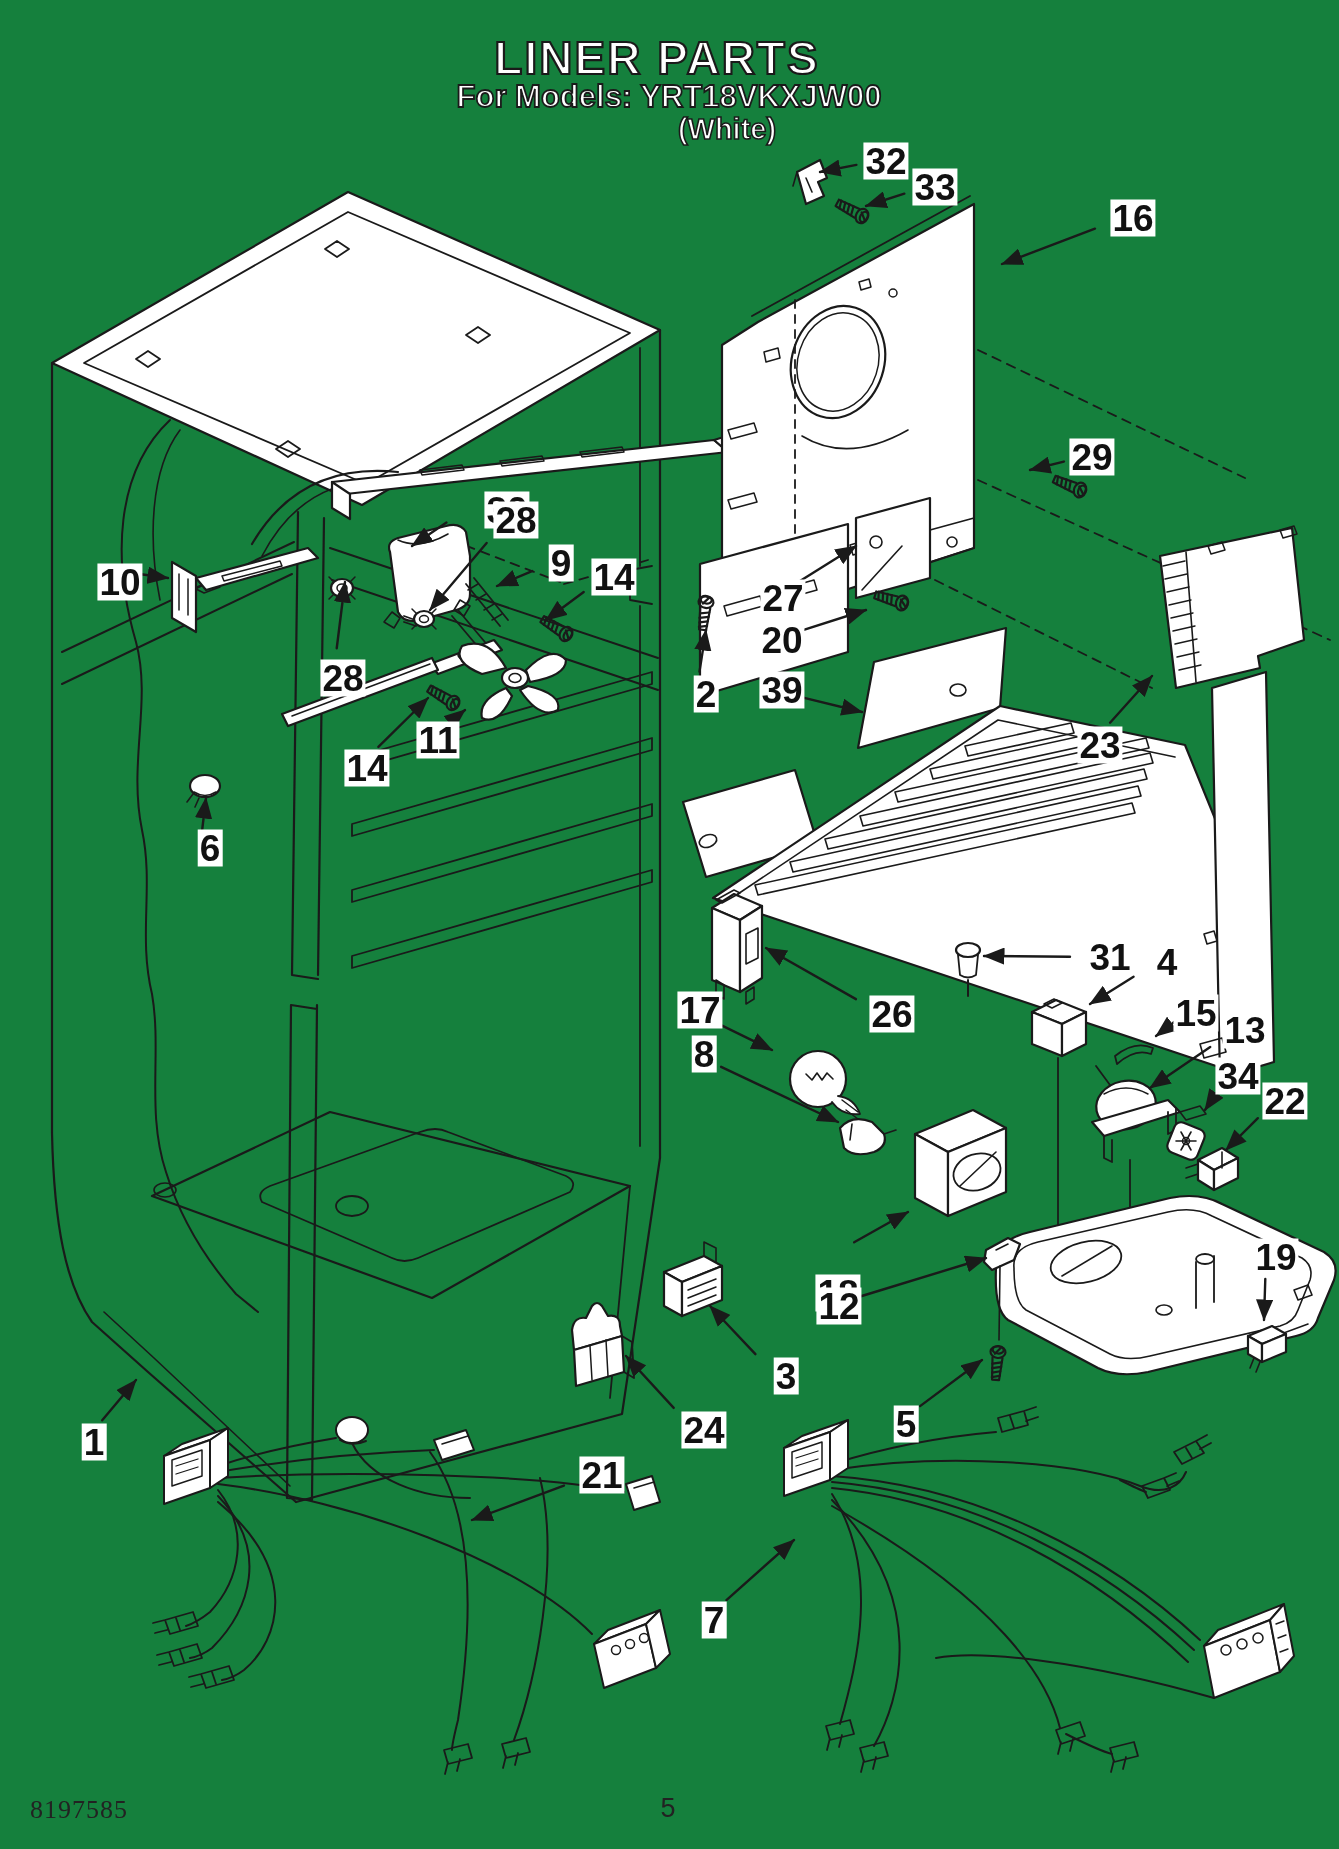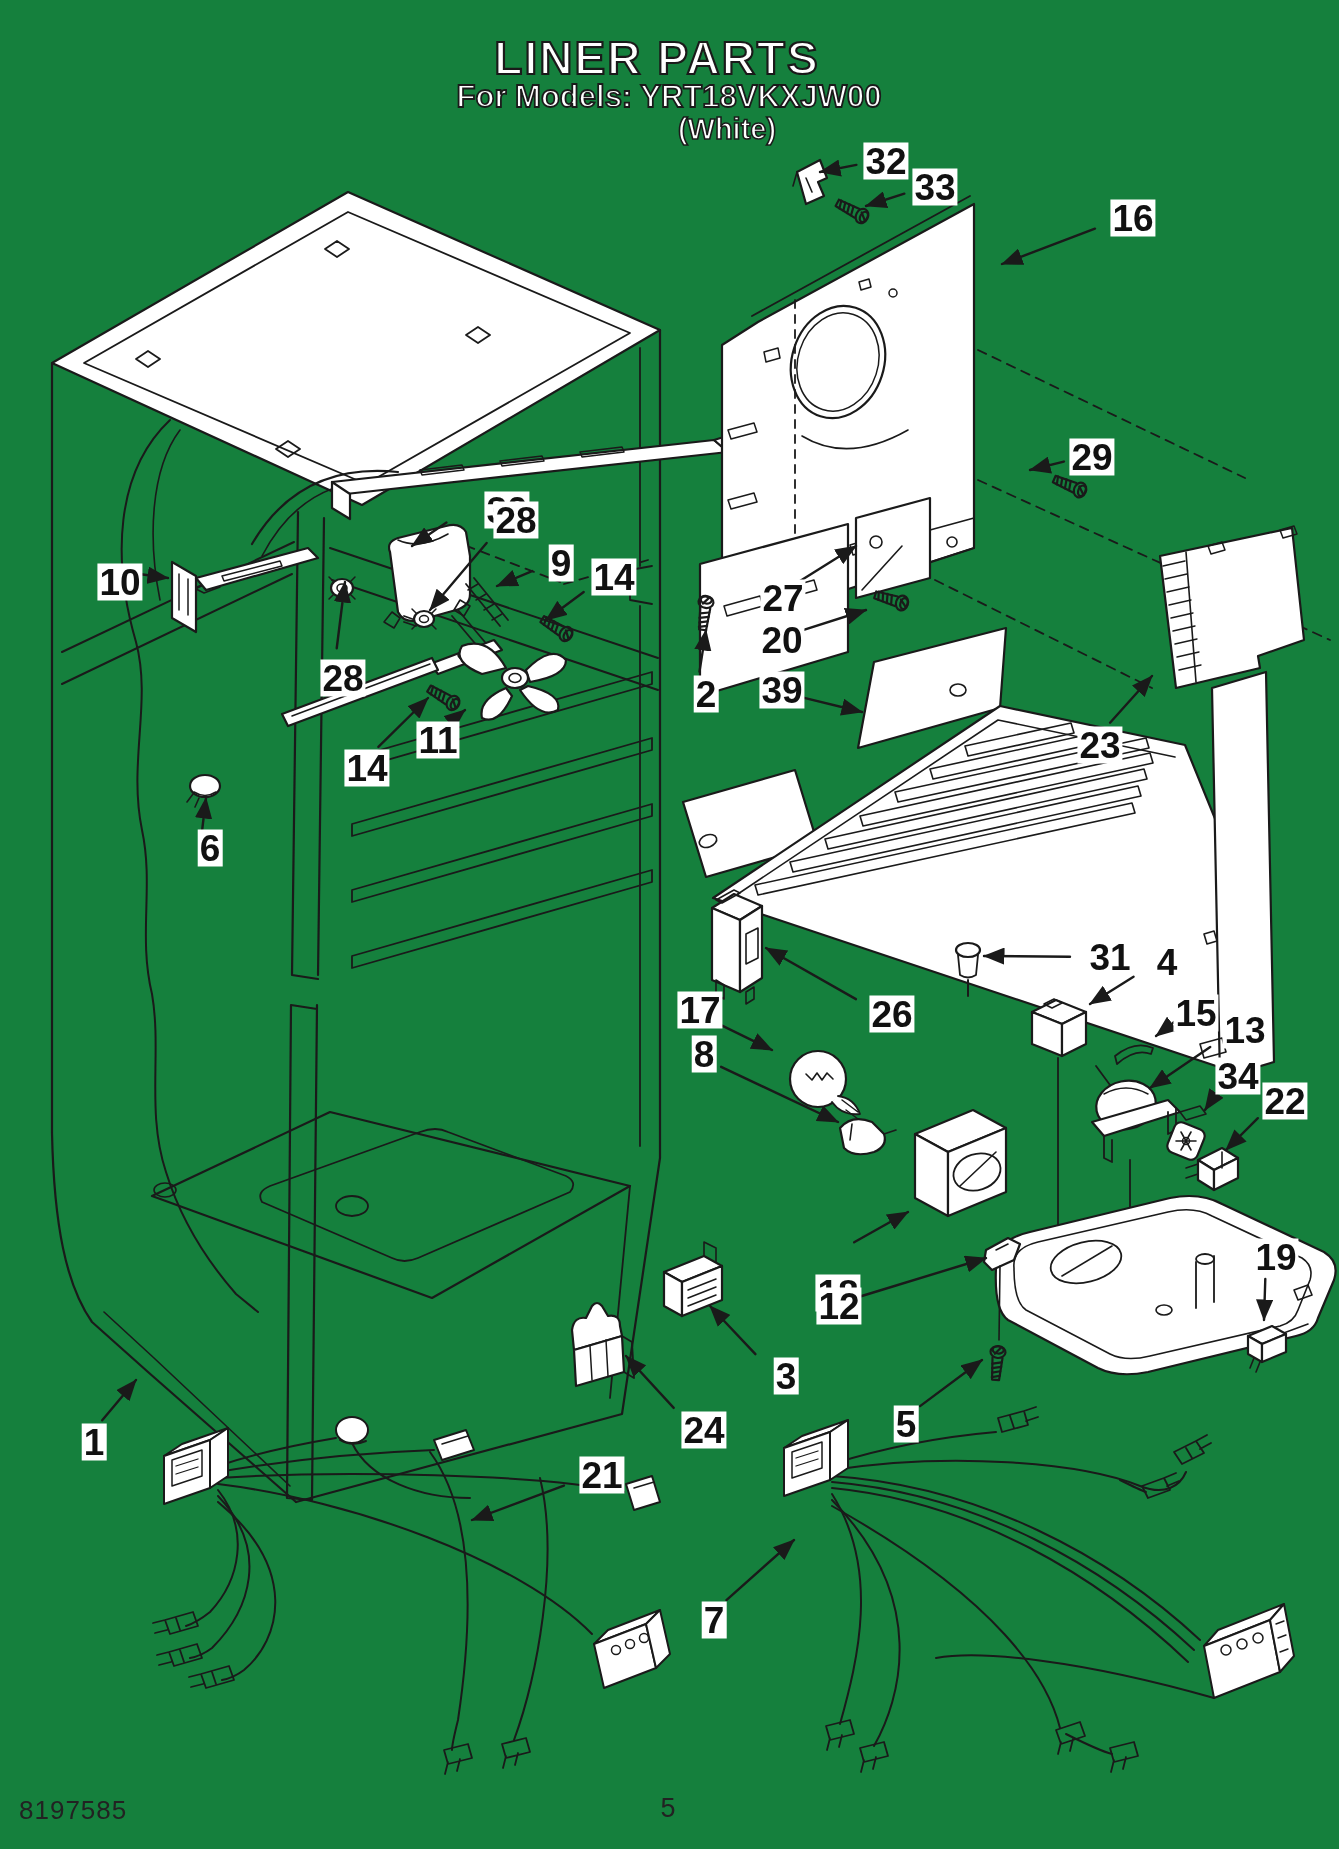--- a/index.html
+++ b/index.html
@@ -1,21 +1,21 @@
 <!DOCTYPE html>
 <html><head>
 <meta charset="utf-8">
 <style>
   html,body{margin:0;padding:0;background:#e8e8e8;}
   .page{position:relative;width:1339px;height:1849px;background:#15803d;overflow:hidden;
         font-family:"Liberation Sans",sans-serif;}
   .page svg.art{position:absolute;left:0;top:0;width:1339px;height:1849px;}
   .callout{position:absolute;transform:translate(-50%,-50%);font-weight:700;font-size:37px;
            line-height:1;color:#111;background:#fff;padding:0 2px;white-space:nowrap;}
-  .footer-doc{position:absolute;left:19px;top:1795px;font-size:26px;color:#222;letter-spacing:1px;}
+  .footer-doc{position:absolute;left:30px;top:1795px;font-size:26px;color:#222;letter-spacing:1px;font-family:Liberation Serif, serif;}
   .footer-page{position:absolute;left:668px;top:1793px;transform:translateX(-50%);
                font-size:27px;color:#222;}
   .hollow{fill:#fff;stroke:#1a1a1a;text-anchor:middle;font-family:"Liberation Sans",sans-serif;}
   .t1{font-size:46px;font-weight:700;letter-spacing:2px;stroke-width:2.2px;}
   .t2{font-size:31px;font-weight:700;stroke-width:1.8px;}
   .t3{font-size:29px;font-weight:700;stroke-width:1.6px;}
 </style>
 </head>
 <body>
 

